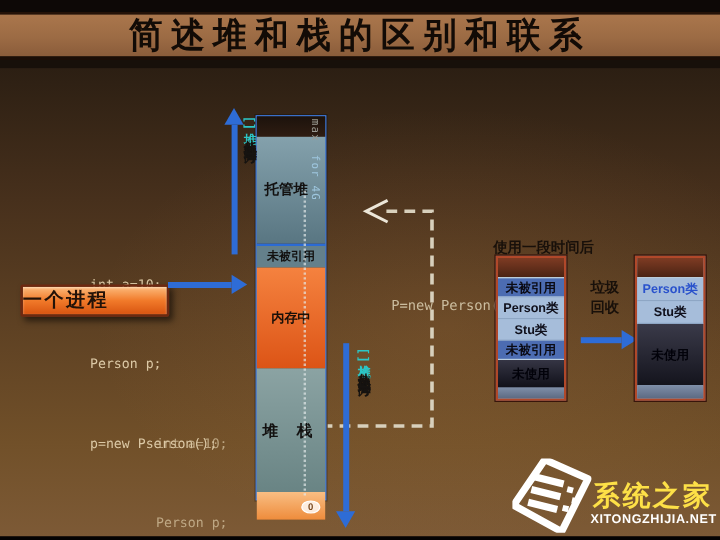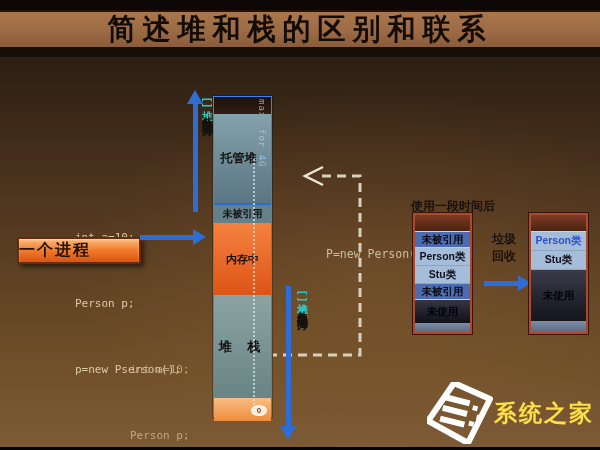--- a/index.html
+++ b/index.html
@@ -21,21 +21,21 @@
   .bottom-strip{position:absolute;left:0;top:447px;width:600px;height:3px;background:#050303;}
 
   
   .mem-col{position:absolute;left:213px;top:96px;width:57px;height:319px;
            border:1px solid #3b82f6;box-shadow:0 0 0 1px rgba(0,0,0,.25);}
   .mc-top{height:17px;background:linear-gradient(180deg,#1c120c,#2f1d12);}
   .mc-managed{height:89px;background:linear-gradient(180deg,#84a1ac,#597682);
               display:flex;align-items:center;justify-content:center;}
   .mc-blueline{height:2px;background:#2b6bd4;}
   .mc-unmanaged{height:18px;background:#64808b;display:flex;align-items:center;justify-content:center;}
-  .mc-orange{height:72px;background:linear-gradient(180deg,#f5823f,#dc5416);
+  .mc-orange{height:84px;background:linear-gradient(180deg,#f5823f,#dc5416);
              display:flex;flex-direction:row;align-items:center;justify-content:center;gap:4px;}
   .mc-stack{height:103px;background:linear-gradient(180deg,#8ba3a3,#698484);
             display:flex;align-items:center;justify-content:center;}
   .mc-bottom{height:23px;background:linear-gradient(180deg,#f9be83,#ee8c3c);position:relative;}
   .mc-label{font-weight:bold;color:#131110;font-size:12px;padding-right:8px;}
   .mc-label-sm{font-weight:bold;color:#131110;font-size:10px;}
   .mc-orange .ln{font-weight:bold;color:#1a1008;font-size:11px;line-height:11px;}
   .mc-stack .mc-label{font-size:13px;letter-spacing:6px;padding-right:0;}
   .mc-dotted{position:absolute;left:39px;top:62px;bottom:3px;width:0;
              border-left:2px dotted rgba(228,235,235,.68);z-index:3;}
@@ -218,14 +218,15 @@
     <g transform="rotate(14 32 31)">
       <rect x="15" y="16" width="25" height="6" fill="#ffffff"></rect>
       <rect x="15" y="27" width="25" height="6" fill="#ffffff"></rect>
       <rect x="15" y="38" width="25" height="6" fill="#ffffff"></rect>
       <rect x="44" y="20" width="5" height="5" fill="#ffffff"></rect>
       <rect x="50" y="28" width="5" height="5" fill="#ffffff"></rect>
       <rect x="44" y="36" width="5" height="5" fill="#ffffff"></rect>
     </g>
   </svg>
   <div class="site-name">系统之家</div>
+  <div class="site-url">XITONGZHIJIA.NET</div>
 
 </div>
 
 </body></html>

